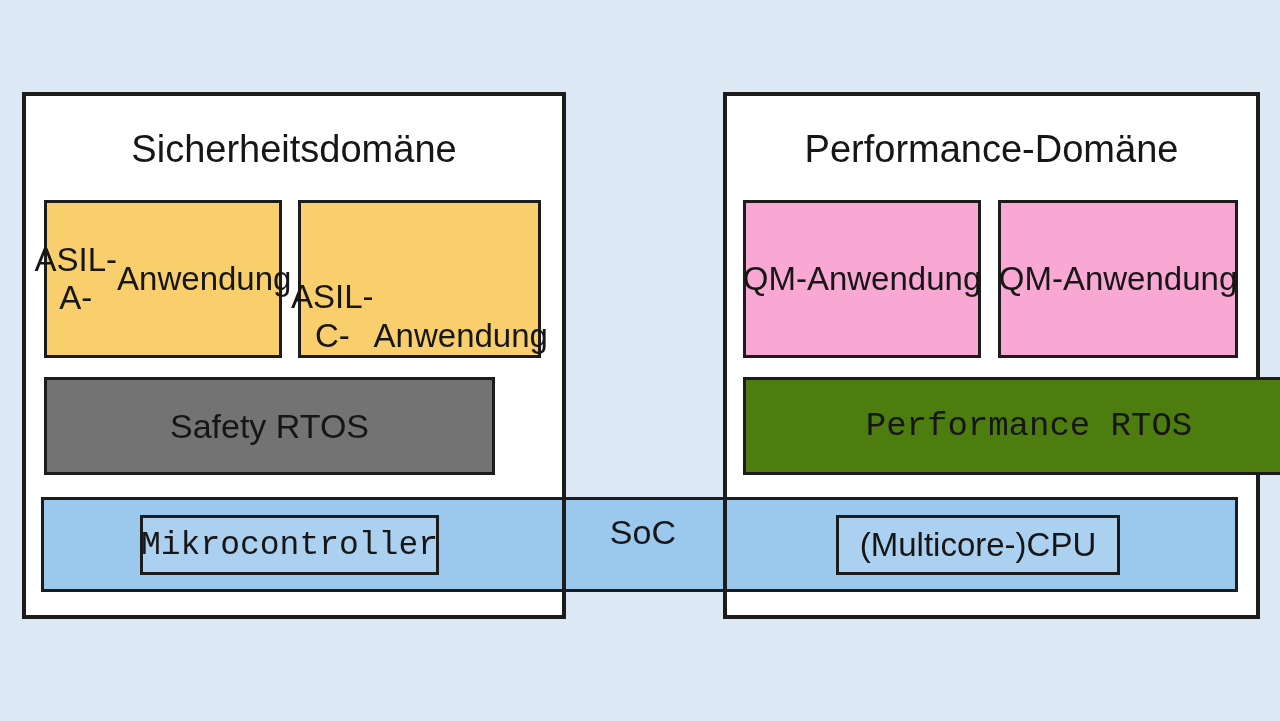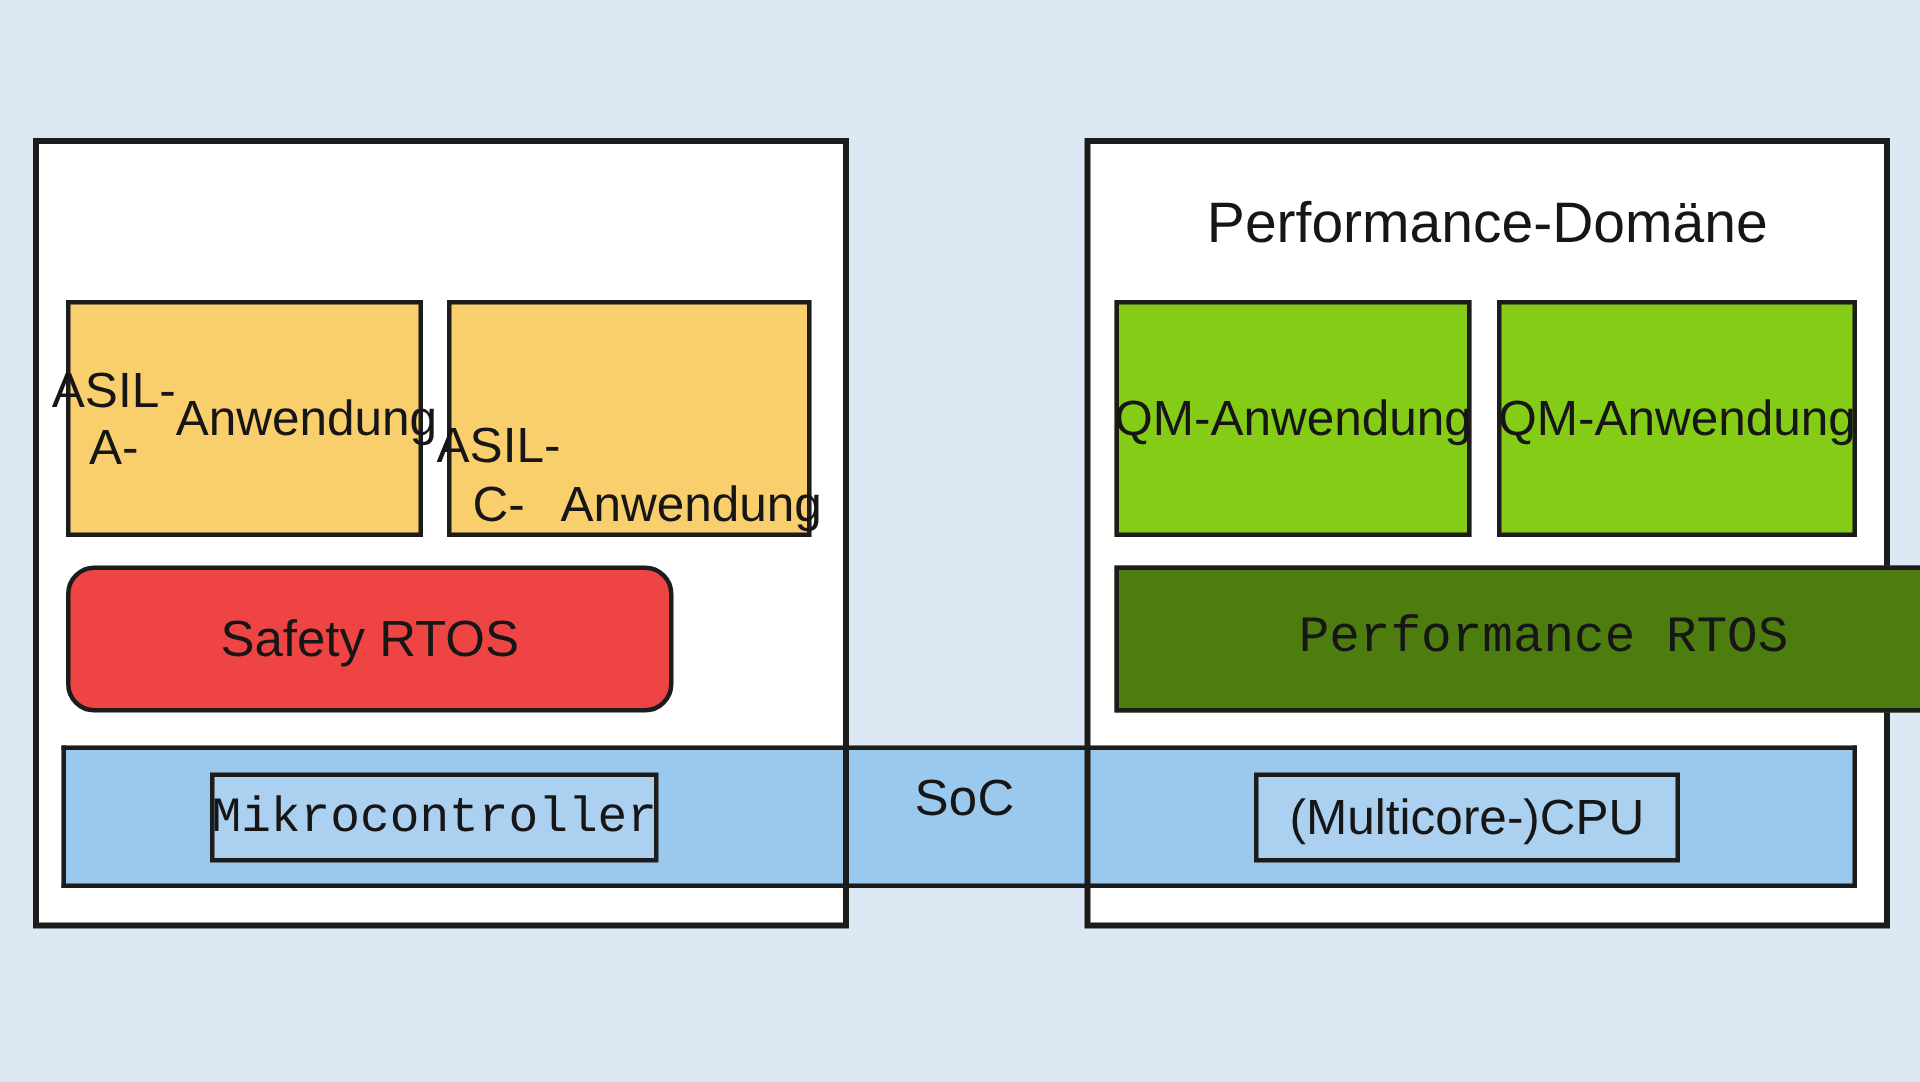--- a/index.html
+++ b/index.html
@@ -114,42 +114,42 @@
     flex-direction: row;
     align-items: center;
     justify-content: center;
     font-size: 33px;
     line-height: 1.16;
     color: #161616;
     text-align: center;
     z-index: 5;
   }
   .app-yellow { background: #f9cf6e; }
-  .app-green  { background: #84cc16; }
+  .app-green  { background: #f9a8d4; }
 
   .tile-a1 { left: 44px;  width: 238px; }
   .tile-a2 { left: 298px; width: 243px; align-items: flex-end; }
   .tile-b1 { left: 743px; width: 238px; }
   .tile-b2 { left: 998px; width: 240px; }
 
   
   .rtos-bar {
     position: absolute;
     top: 377px;
     height: 98px;
     border: 3px solid #1c1c1c;
     box-sizing: border-box;
     display: flex;
     align-items: center;
     justify-content: center;
     font-size: 34px;
     color: #161616;
     z-index: 5;
   }
-  .rtos-safety { left: 44px;  width: 405px; background: #ef4444; border-radius: 19px; }
+  .rtos-safety { left: 44px;  width: 451px; background: #737373; }
   .rtos-perf   { left: 743px; width: 572px; background: #4d7c0f; font-family: Liberation Mono, monospace; }
 
   
   .proc-box {
     position: absolute;
     top: 515px;
     height: 60px;
     border: 3px solid #1c1c1c;
     box-sizing: border-box;
     background: rgba(255,255,255,0.16);
@@ -173,20 +173,21 @@
   <div class="domain-bg domain-perf-bg"></div>
 
   <div class="soc-band"></div>
   <div class="soc-band-left-cap"></div>
   <div class="soc-band-right-cap"></div>
   <div class="soc-label">SoC</div>
 
   <div class="domain domain-safety"></div>
   <div class="domain domain-perf"></div>
 
+  <div class="domain-title title-safety">Sicherheitsdomäne</div>
   <div class="domain-title title-perf">Performance-Domäne</div>
 
   <div class="app-tile app-yellow tile-a1">
     <span>ASIL-A-</span>
     <span>Anwendung</span>
   </div>
   <div class="app-tile app-yellow tile-a2">
     <span>ASIL-C-</span>
     <span>Anwendung</span>
   </div>

